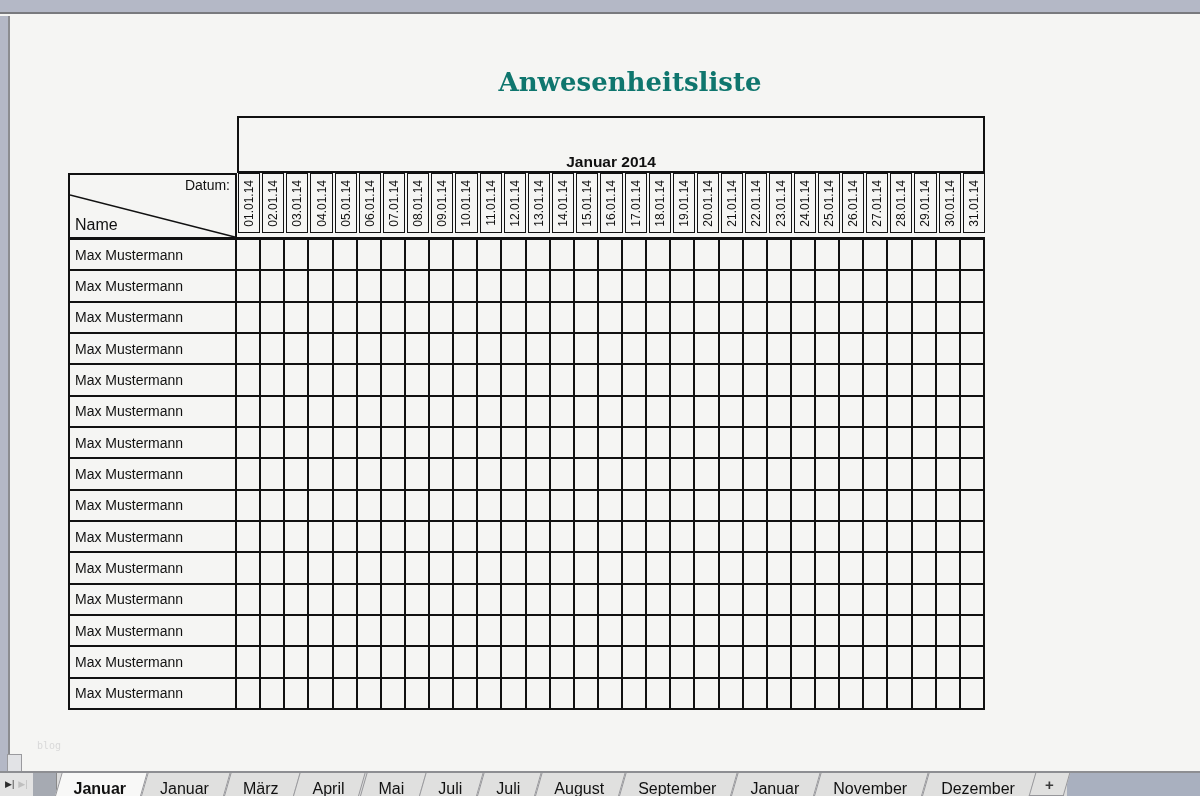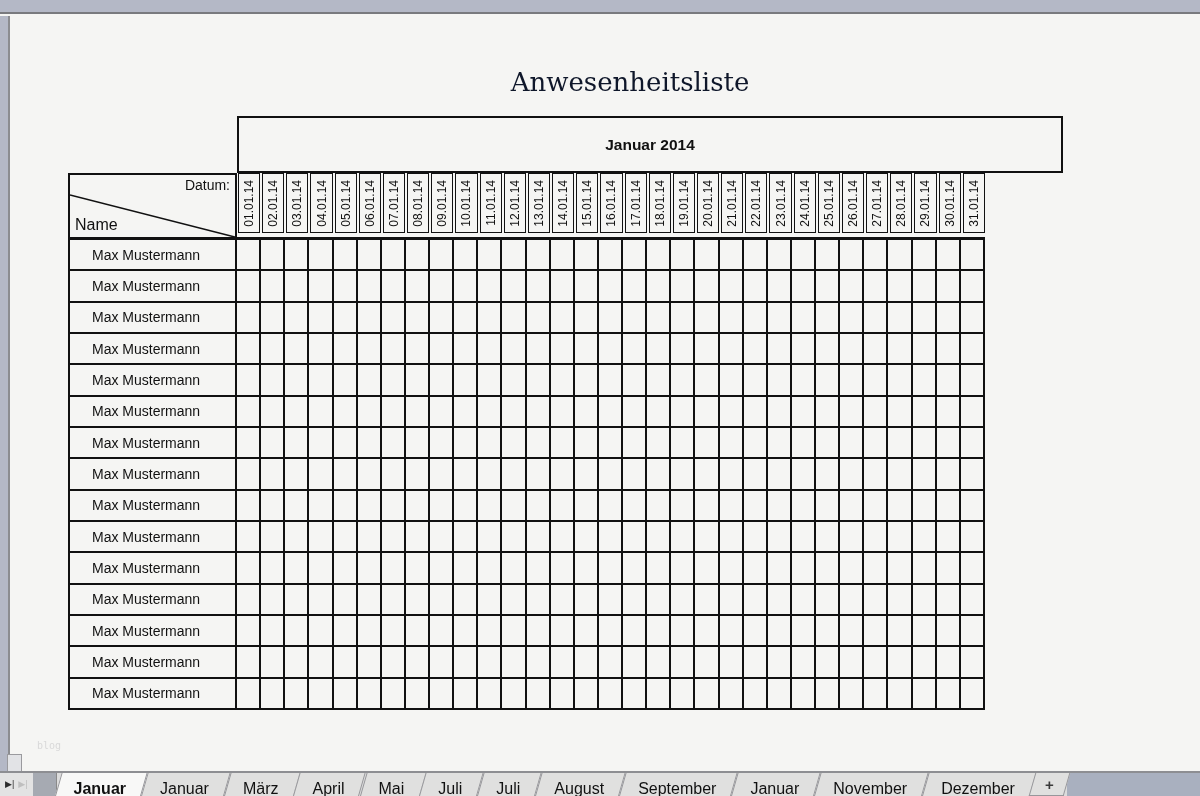--- a/index.html
+++ b/index.html
@@ -11,25 +11,25 @@
   
   .chrome-top  { position:absolute; top:0; left:0; right:0; height:14px;
                  background:#b4b8c6; border-bottom:2px solid #797a7e; }
   .chrome-left { position:absolute; top:16px; left:0; bottom:25px; width:10px;
                  background:#b4b8c6; border-right:2px solid #8b8c90; }
   .scroll-nub  { position:absolute; left:7px; bottom:25px; width:15px; height:17px;
                  background:#e2e3e6; border:1px solid #9a9a9e; border-bottom:none; }
 
   
   .title { position:absolute; top:67px; left:237px; width:786px; text-align:center;
-           font-family:"DejaVu Serif", serif; font-weight:normal; font-size:26px; color:#0f172a; }
+           font-family:"DejaVu Serif", serif; font-weight:bold; font-size:26px; color:#0f766e; }
 
   
-  .banner { position:absolute; left:237px; top:116px; width:826px; height:57px;
-            border:2px solid #111; display:flex; align-items:center; justify-content:center;
+  .banner { position:absolute; left:237px; top:116px; width:748px; height:57px;
+            border:2px solid #111; display:flex; align-items:flex-end; justify-content:center;
             font-weight:bold; font-size:15.5px; }
 
   
   .header-row { position:absolute; left:68px; top:173px; width:917px; height:67px;
                 display:flex; border-bottom:3px solid #111; }
   .corner { position:relative; width:169px; border:2px solid #111; border-bottom:none; }
   .corner .datum { position:absolute; top:2px; right:5px; font-size:14px; }
   .corner .nameLbl { position:absolute; bottom:3px; left:5px; font-size:16px; }
   .corner svg { position:absolute; left:0; top:0; width:100%; height:100%; }
 
@@ -40,21 +40,21 @@
   .date-cell span { writing-mode:vertical-rl; transform:rotate(180deg);
                     font-size:12px; white-space:nowrap; }
 
   
   .tbody { position:absolute; left:68px; top:240px; width:917px; height:470px;
            display:flex; flex-direction:column;
            border:2px solid #111; border-top:none; }
   .trow { flex:1; display:flex; border-bottom:2px solid #111; }
   .trow:last-child { border-bottom:none; }
   .name-cell { width:167px; border-right:2px solid #111; display:flex; align-items:center;
-               padding-left:22px; font-size:14px; }
+               padding-left:5px; font-size:14px; }
   .day-cells { flex:1; display:flex; }
   .day-cell { flex:1; border-right:2px solid #111; }
   .day-cell:last-child { border-right:none; }
 
   .watermark { position:absolute; left:37px; top:740px; font-family:"DejaVu Sans Mono", monospace;
                font-size:10px; font-weight:normal; color:#d9d9d9; }
 
   
   .tabbar { position:absolute; left:0; right:0; bottom:0; height:25px;
             background:#dcdcdc; border-top:2px solid #8d8e92;

